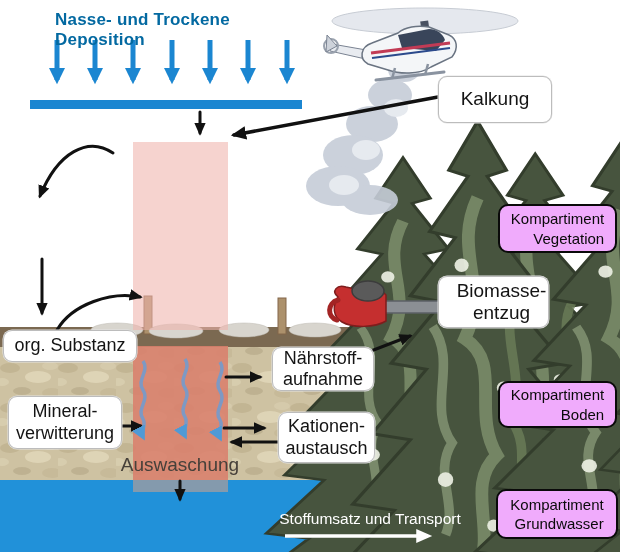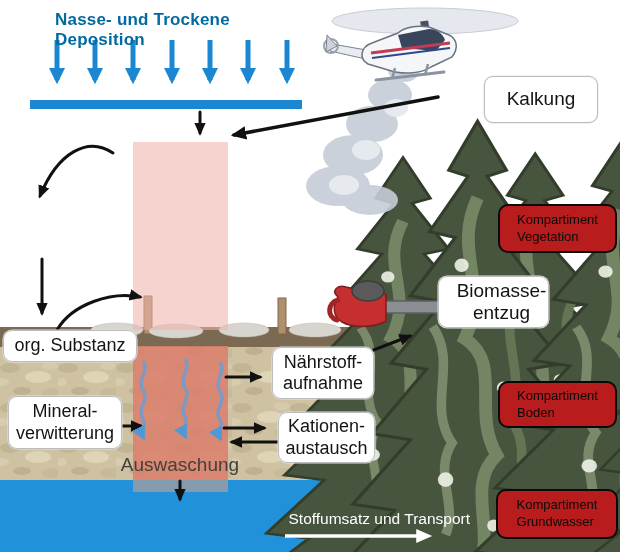--- a/index.html
+++ b/index.html
@@ -13,29 +13,29 @@
     font-weight:bold;font-size:17px;color:#0369a1;letter-spacing:0.2px;
   }
   .labelbox{
     background:#ffffff;border:1.5px solid #bcbcbc;border-radius:9px;
     display:flex;align-items:center;justify-content:center;text-align:center;
     color:#141414;font-size:18px;line-height:1.18;white-space:pre-line;
     box-shadow:0 0 0 0.5px #e3e3e3;
   }
   .labelbox.big{font-size:19px;}
   .kompbox{
-    background:#b91c1c;border:2.5px solid #0a0a0a;border-radius:10px;
-    display:flex;align-items:center;justify-content:center;text-align:left;
-    color:#0a0a0a;font-size:13px;line-height:1.3;white-space:pre-line;
+    background:#f0abfc;border:2.5px solid #0a0a0a;border-radius:10px;
+    display:flex;align-items:center;justify-content:center;text-align:right;
+    color:#0a0a0a;font-size:15px;line-height:1.3;white-space:pre-line;
   }
   .plainlabel{
     color:#46403a;font-size:19px;text-align:center;white-space:nowrap;
   }
   .waterlabel{
-    color:#ffffff;font-size:15.5px;text-align:right;white-space:nowrap;
+    color:#ffffff;font-size:15.5px;text-align:center;white-space:nowrap;
   }
 </style>
 </head>
 <body>
 
 <div class="stage">
 
   <svg class="scene" width="620" height="552" viewBox="0 0 620 552">
     <defs>
       <marker id="mBlack" viewBox="0 0 10 10" refX="7.5" refY="5" markerWidth="4.6" markerHeight="4.6" orient="auto-start-reverse">
@@ -173,35 +173,35 @@
       <path d="M143,361 C150,371 136,380 143,390 C150,400 136,409 143,419 C147,426 140,431 143,437" marker-end="url(#mWavy)"></path>
       <path d="M185,359 C192,369 178,378 185,388 C192,398 178,407 185,417 C189,424 182,430 185,436" marker-end="url(#mWavy)"></path>
       <path d="M220,362 C227,372 213,381 220,391 C227,401 213,410 220,420 C224,427 217,432 220,438" marker-end="url(#mWavy)"></path>
     </g>
 
     <path d="M285,536 L428,536" stroke="#ffffff" stroke-width="3.5" fill="none" marker-end="url(#mWhite)"></path>
   </svg>
 
   <div class="overlay title" style="left:55px;top:10px;width:260px;">Nasse- und Trockene Deposition</div>
 
-  <div class="overlay labelbox big" style="left:438px;top:76px;width:114px;height:47px;margin-left:46px;">
+  <div class="overlay labelbox big" style="left:438px;top:76px;width:114px;height:47px;">
     <span>Kalkung</span>
   </div>
 
 
   <div class="overlay labelbox" style="left:3px;top:330px;width:134px;height:32px;">
     <span>org. Substanz</span>
   </div>
 
   <div class="overlay labelbox" style="left:8px;top:396px;width:114px;height:53px;">
     <span>Mineral-
 verwitterung</span>
   </div>
 
-  <div class="overlay labelbox" style="left:272px;top:347px;width:102px;height:52px;">
+  <div class="overlay labelbox" style="left:272px;top:347px;width:102px;height:44px;">
     <span>Nährstoff-
 aufnahme</span>
   </div>
 
   <div class="overlay labelbox" style="left:278px;top:412px;width:97px;height:51px;">
     <span>Kationen-
 austausch</span>
   </div>
 
   <div class="overlay labelbox big" style="left:438px;top:276px;width:111px;height:52px;padding-left:16px;">

